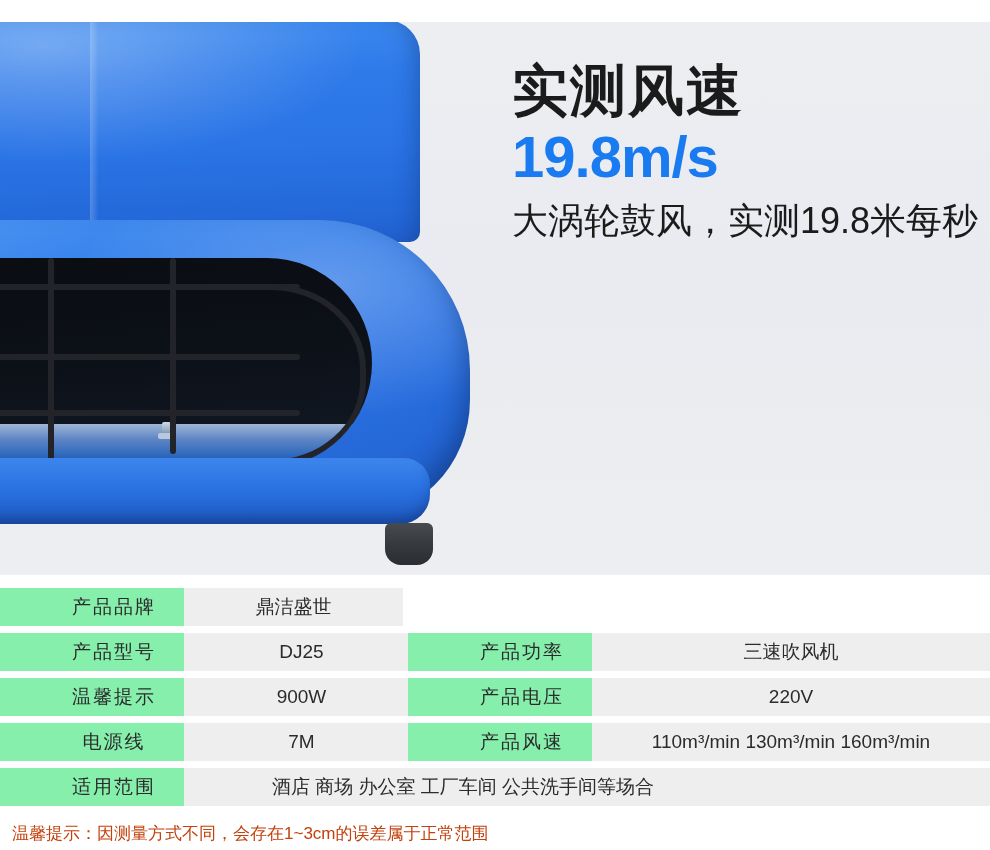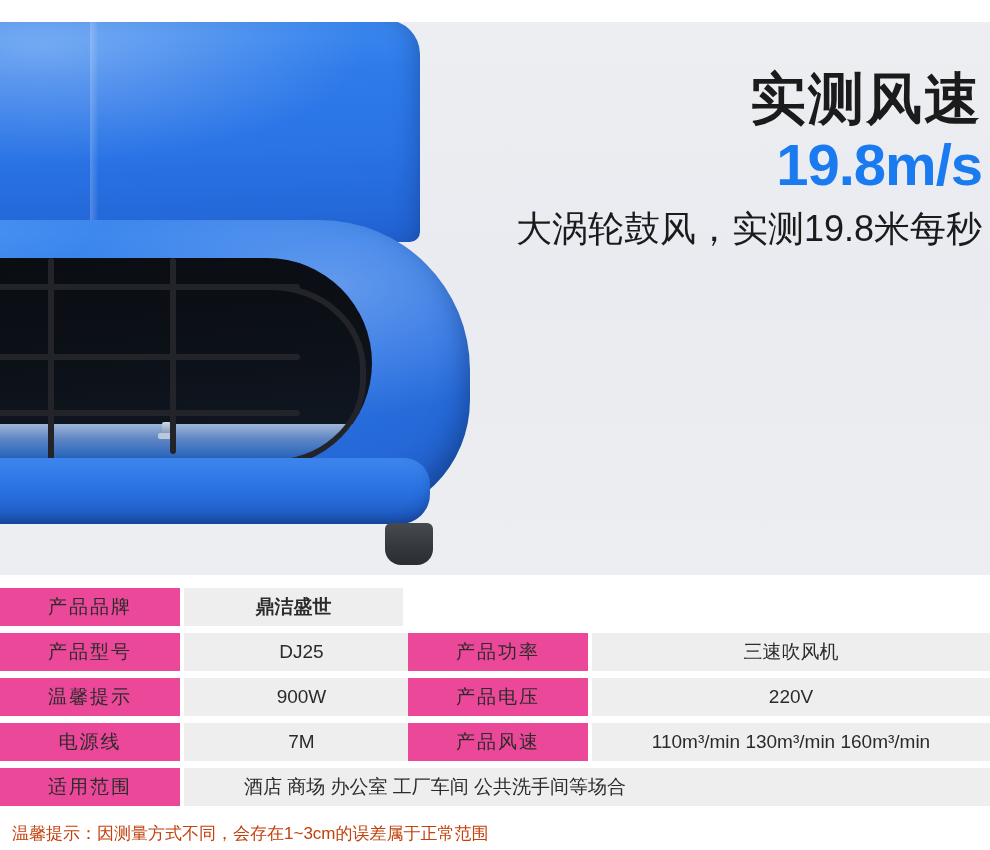--- a/index.html
+++ b/index.html
@@ -157,23 +157,23 @@
     width: 48px;
     height: 42px;
     background: linear-gradient(180deg, #474a4e 0%, #35383c 55%, #2a2d31 100%);
     border-radius: 6px 6px 16px 16px;
   }
 
   
   .hero-text {
     position: absolute;
     right: 8px;
-    top: 48px;
+    top: 40px;
     width: 470px;
-    text-align: right;
+    text-align: left;
   }
   .hero-title {
     font-size: 56px;
     font-weight: bold;
     color: #1b1b1b;
     letter-spacing: 2px;
     line-height: 1.05;
     white-space: nowrap;
   }
   .hero-value {
@@ -210,33 +210,34 @@
     top: 0;
     height: 38px;
     line-height: 38px;
     font-size: 19px;
     color: #2b2b2b;
     text-align: center;
     white-space: nowrap;
     overflow: hidden;
   }
   .cell.label {
-    background: #ec4899;
+    background: #86efac;
     font-weight: normal;
     letter-spacing: 2px;
+    padding-left: 24px;
   }
   .cell.value {
     background: #eeeeee;
   }
   .c-l1 { left: 0;    width: 180px; }
   .c-v1 { left: 184px; width: 235px; }
   .c-l2 { left: 408px; width: 180px; }
   .c-v2 { left: 592px; width: 398px; }
   .c-v1-wide { left: 184px; width: 806px; }
-  .c-v1-brand { left: 184px; width: 219px; font-weight: bold; }
+  .c-v1-brand { left: 184px; width: 219px; }
 
   .tip {
     position: absolute;
     left: 12px;
     top: 822px;
     font-size: 17px;
     color: #c2410c;
     white-space: nowrap;
     letter-spacing: 0px;
   }
@@ -301,19 +302,19 @@
 
     <div class="spec-row">
       <div class="cell label c-l1">电源线</div>
       <div class="cell value c-v1">7M</div>
       <div class="cell label c-l2">产品风速</div>
       <div class="cell value c-v2">110m³/min 130m³/min 160m³/min</div>
     </div>
 
     <div class="spec-row">
       <div class="cell label c-l1">适用范围</div>
-      <div class="cell value c-v1-wide" style="text-align:left; padding-left:60px; box-sizing:border-box;">酒店 商场 办公室 工厂车间 公共洗手间等场合</div>
+      <div class="cell value c-v1-wide" style="text-align:left; padding-left:88px; box-sizing:border-box;">酒店 商场 办公室 工厂车间 公共洗手间等场合</div>
     </div>
   </div>
 
   <div class="tip">温馨提示：因测量方式不同，会存在1~3cm的误差属于正常范围</div>
 
 </div>
 
 </body></html>

